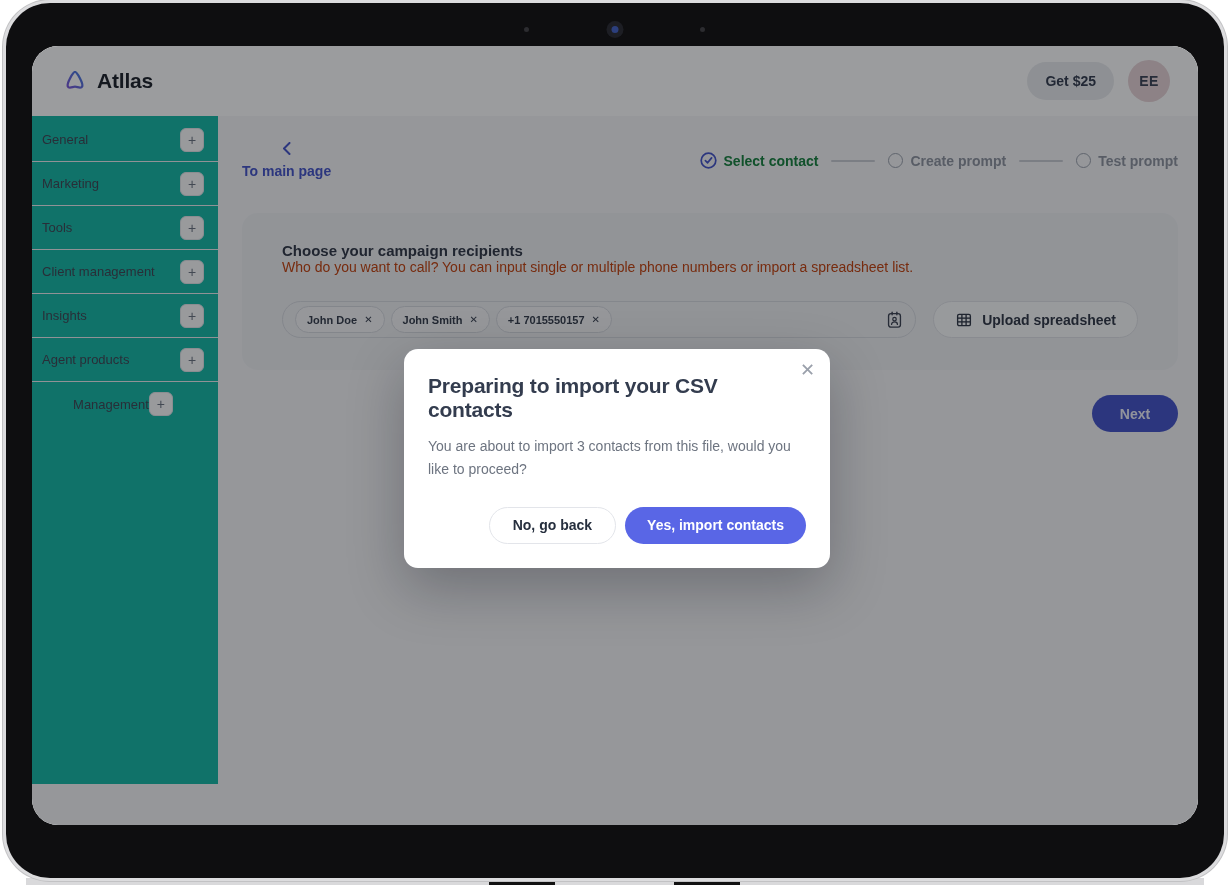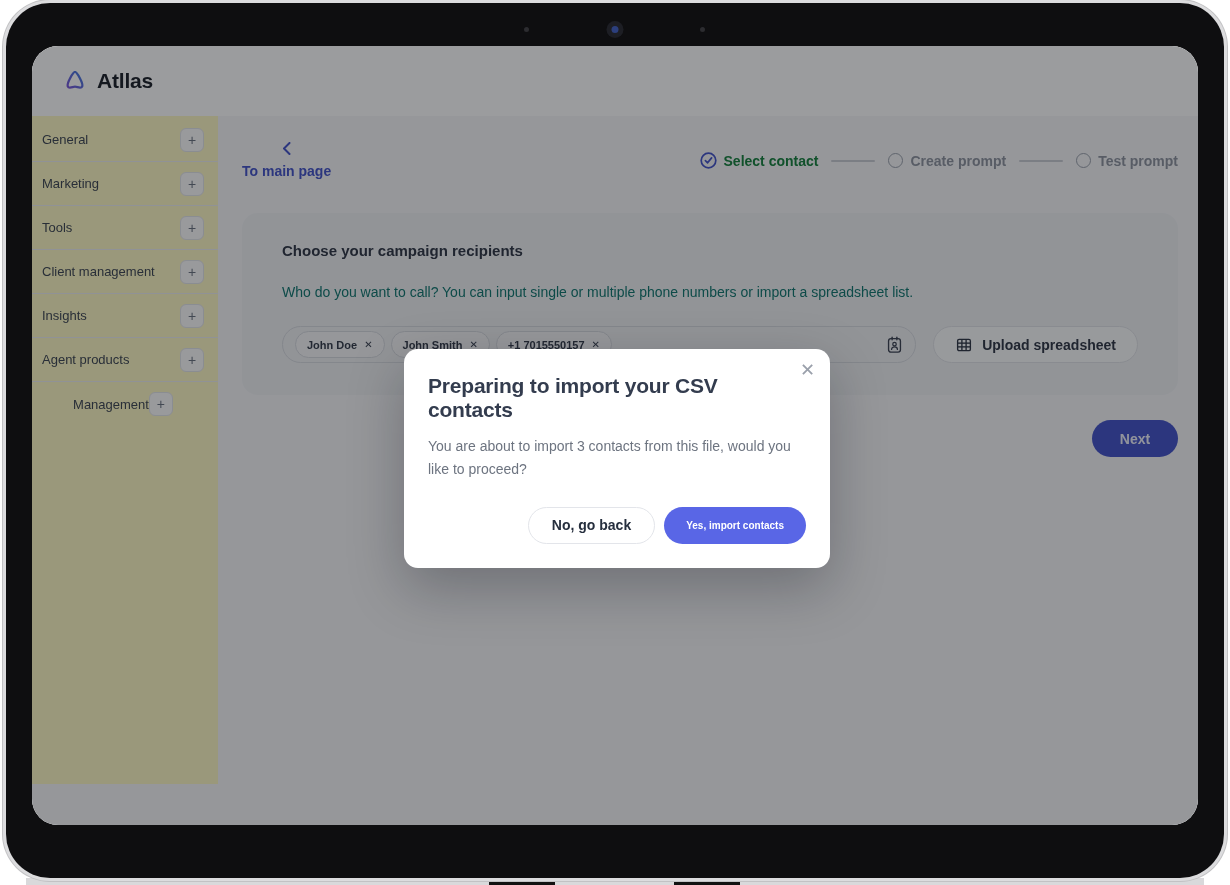--- a/index.html
+++ b/index.html
@@ -38,21 +38,21 @@
   .header-right { display:flex; align-items:center; gap:14px; }
   .credit-pill { height:38px; padding:0 18px; border-radius:19px; background:#e9ebee;
                  border:none; font-family:inherit; font-size:14px; font-weight:700;
                  color:#323b4d; display:flex; align-items:center; cursor:pointer; }
   .avatar { width:42px; height:42px; border-radius:50%; background:#e7d3d6;
             display:flex; align-items:center; justify-content:center;
             font-size:14px; font-weight:700; color:#3a4254; letter-spacing:0.5px; cursor:pointer; }
 
   
   .app-body { display:flex; height:calc(100% - 70px); background:#f6f7f9; }
-  .sidebar { width:186px; min-width:186px; background:#fef9c3; height:668px; padding-top:2px; }
+  .sidebar { width:186px; min-width:186px; background:#14b8a6; height:668px; padding-top:2px; }
   .side-item { height:44px; display:flex; align-items:center; justify-content:space-between;
                padding:0 14px 0 10px; border-bottom:1px solid #edeff2; cursor:pointer; }
   .side-item:last-child { border-bottom:none;justify-content:center; }
   .side-label { font-size:13px; color:#3d4552; }
   .plus-btn { width:24px; height:24px; border-radius:6px; border:1px solid #e3e5e9;
               background:#fbfbfc; color:#6a7280; font-size:14px; line-height:1;
               display:flex; align-items:center; justify-content:center; cursor:pointer;
               font-family:inherit; }
 
   .main { flex:1; padding:26px 20px 0 24px; }
@@ -66,21 +66,21 @@
   .step.active { color:#15803d; }
   .step.upcoming { color:#8d939f; }
   .step-circle { width:15px; height:15px; border-radius:50%; border:1.5px solid #9aa0ab;
                  background:transparent; }
   .step-dash { width:44px; height:2px; background:#c9ccd3; border-radius:2px; margin:0 13px; }
 
   
   .card { margin-top:34px; background:#f0f1f4; border-radius:16px;
           padding:29px 40px 32px 40px; }
   .card-title { font-size:15px; font-weight:700; color:#2e3644; }
-  .card-desc { margin-top:25px; font-size:14px; color:#0f766e; }
+  .card-desc { font-size:14px; color:#c2410c; }
   .input-row { margin-top:26px; display:flex; align-items:center; }
   .recipients-input { flex:1; max-width:660px; height:37px; border:1px solid #d8dbe0;
                       border-radius:19px; display:flex; align-items:center;
                       padding:0 12px; gap:6px; cursor:text; position:relative; }
   .chip { height:27px; padding:7px 11px; border-radius:14px; background:#f6f7f9;
           border:1px solid #d7dadf; display:flex; align-items:center; gap:7px;
           font-size:11px; font-weight:700; color:#333b49; white-space:nowrap; }
   .chip-x { font-size:10px; font-weight:700; color:#3a4150; cursor:pointer; }
   .addressbook-btn { position:absolute; right:11px; top:50%; transform:translateY(-50%);
                      background:none; border:none; cursor:pointer; display:flex; }
@@ -101,21 +101,21 @@
                  font-size:18px; font-weight:400; color:#9aa0ab; cursor:pointer;
                  font-family:inherit; line-height:1; }
   .modal-title { font-size:21px; font-weight:700; color:#333c4e; letter-spacing:-0.2px; }
   .modal-body { margin-top:13px; font-size:14px; color:#6d7480; line-height:1.64;
                 padding-right:8px; }
   .modal-actions { margin-top:26px; display:flex; justify-content:flex-end; gap:9px; }
   .btn-secondary { height:37px; padding:0 23px; border-radius:19px; background:#ffffff;
                    border:1px solid #e3e5ea; font-family:inherit; font-size:14px;
                    font-weight:700; color:#262f3e; cursor:pointer; }
   .btn-primary { height:37px; padding:0 22px; border-radius:19px; background:#5966e6;
-                 border:none; font-family:inherit; font-size:10px; font-weight:700;
+                 border:none; font-family:inherit; font-size:14px; font-weight:700;
                  color:#ffffff; cursor:pointer; }
 
   svg { display:block; }
 </style>
 </head>
 <body>
 
 <div class="stage">
   <div class="bottom-strip"></div>
   <div class="key k1"></div>
@@ -136,20 +136,24 @@
                 <linearGradient id="lg" x1="0" y1="1" x2="1" y2="0">
                   <stop offset="0" stop-color="#7a55d8"></stop>
                   <stop offset="1" stop-color="#3f7de0"></stop>
                 </linearGradient>
               </defs>
               <path d="M12 2.6 C10.2 2.6 4.3 13.2 5.3 15.9 C6.3 18.6 9.9 16.2 12 16.2 C14.1 16.2 17.7 18.6 18.7 15.9 C19.7 13.2 13.8 2.6 12 2.6 Z" fill="none" stroke="url(#lg)" stroke-width="2.1" stroke-linejoin="round"></path>
             </svg>
           </span>
           <span class="brand-name">Atllas</span>
         </div>
+        <div class="header-right">
+          <button class="credit-pill">Get $25</button>
+          <div class="avatar">EE</div>
+        </div>
       </div>
 
       <div class="app-body">
 
         <div class="sidebar">
           <div class="side-item">
             <span class="side-label">General</span>
             <button class="plus-btn">+</button>
           </div>
           <div class="side-item">

